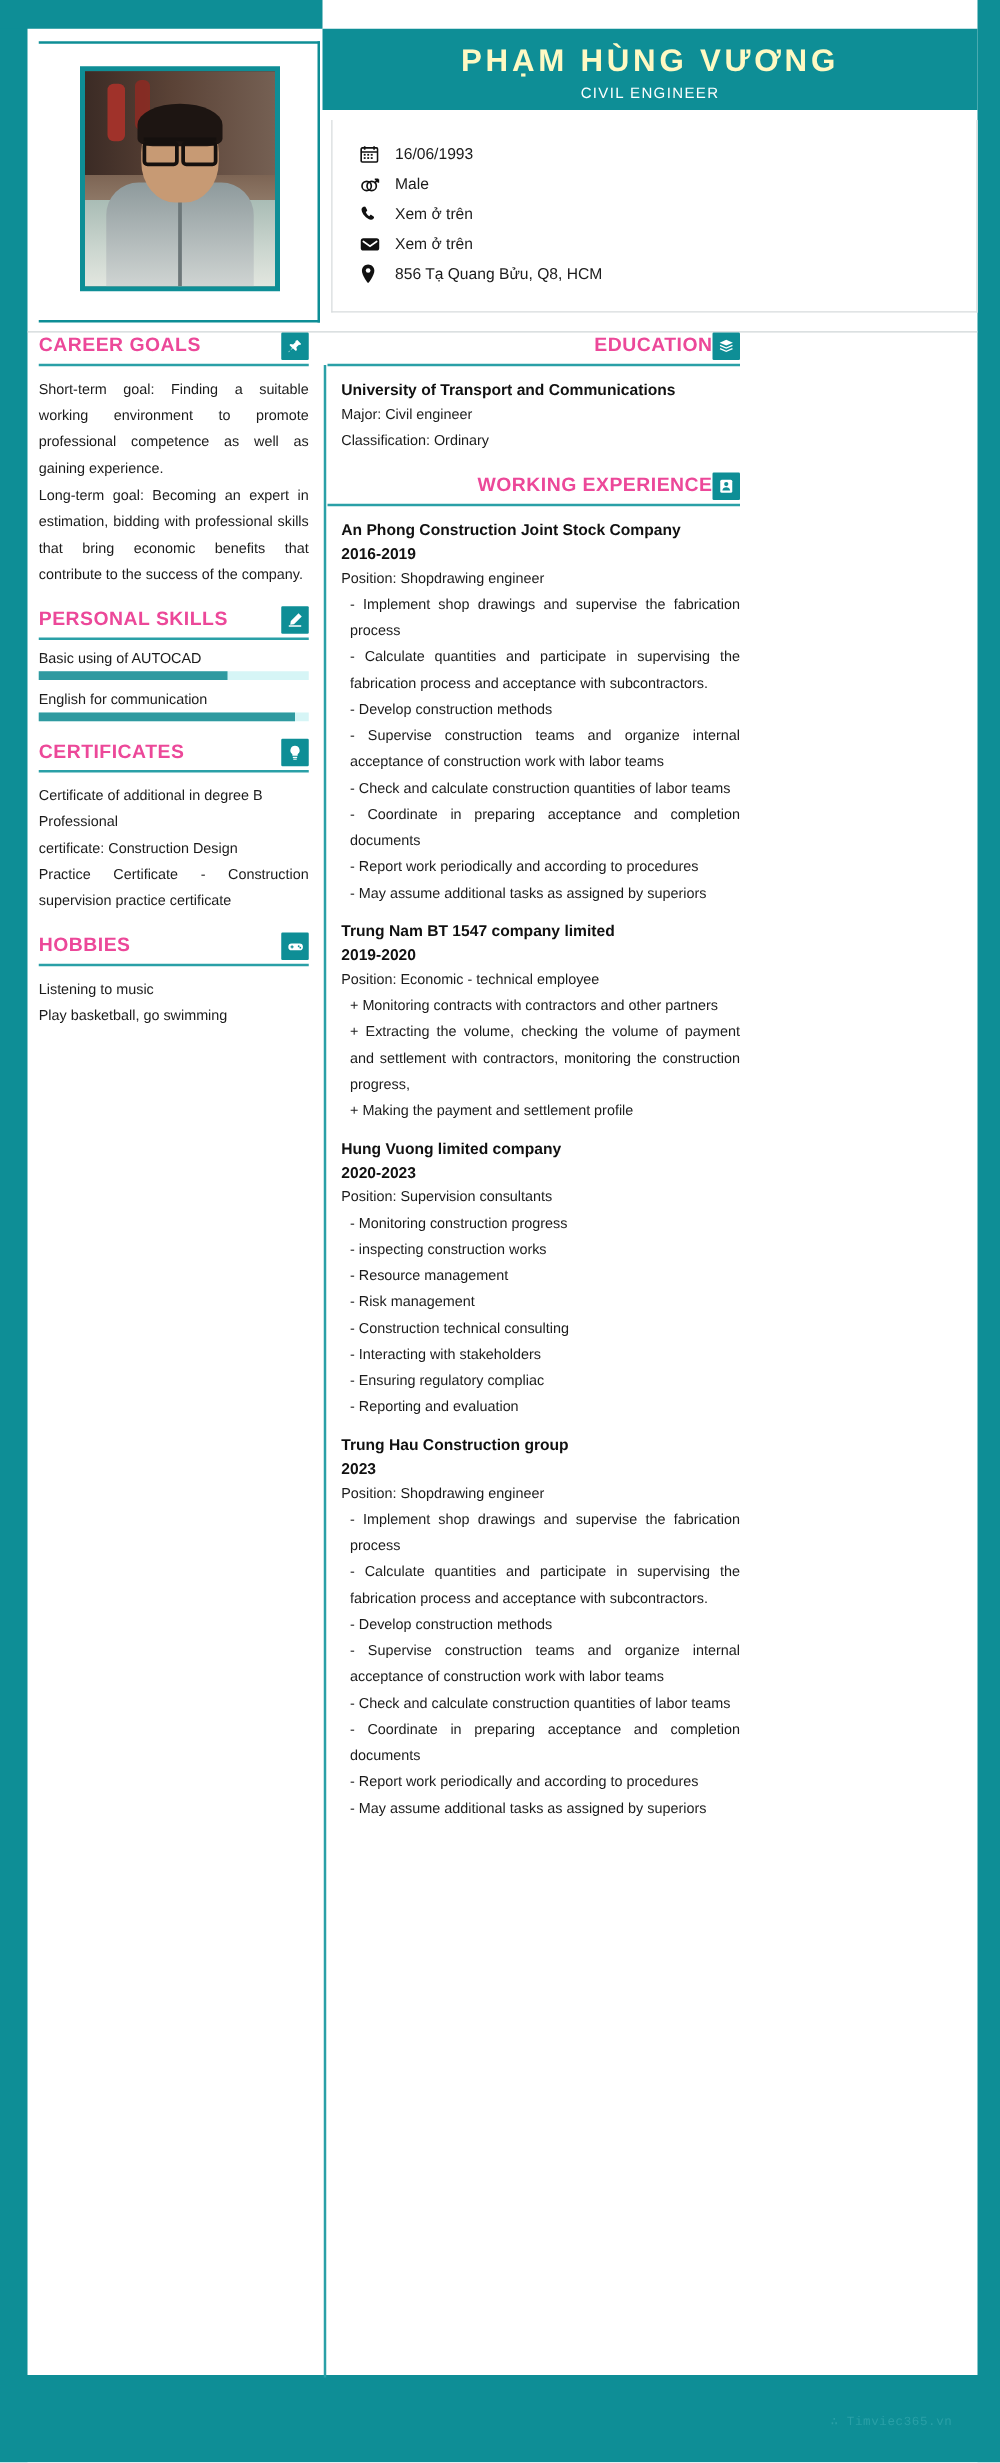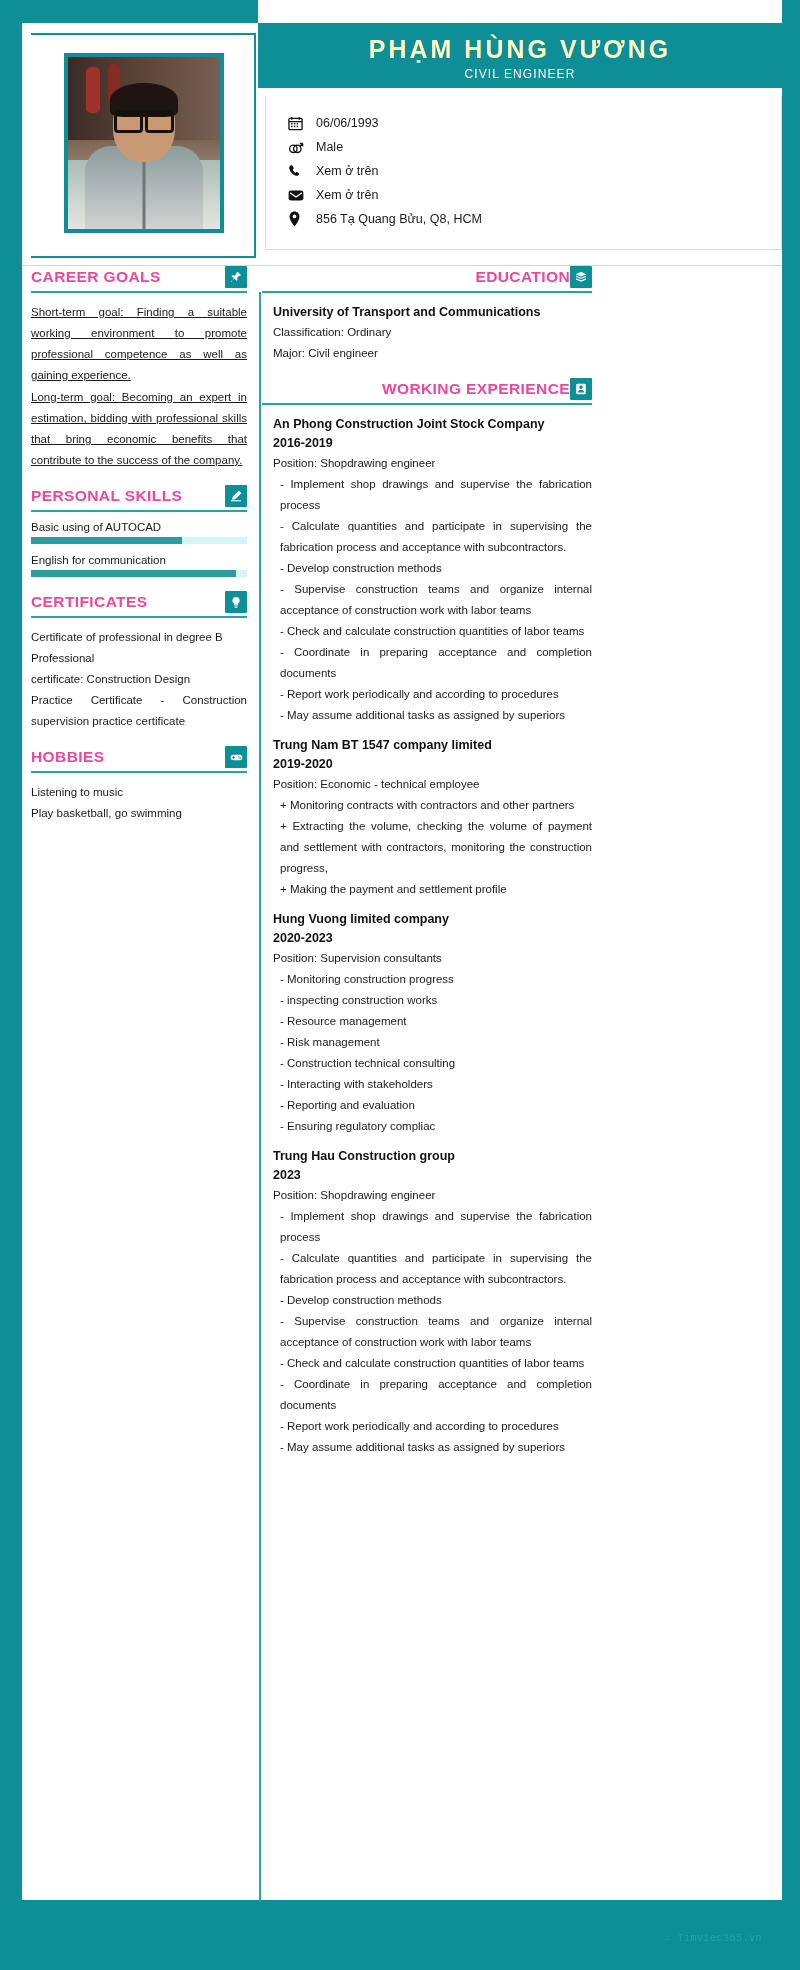--- a/index.html
+++ b/index.html
@@ -254,21 +254,21 @@
     flex: 0 0 22px;
   }
   .sec-badge svg { display: block; }
 
   .body-txt {
     font-size: 11.5px;
     line-height: 21px;
     color: #1b1b1b;
     text-align: justify;
   }
-  .body-txt p { margin-bottom: 1px; text-decoration: underline; }
+  .body-txt p { margin-bottom: 1px; }
   .plain-line {
     font-size: 11.5px;
     line-height: 21px;
     color: #1b1b1b;
   }
 
   
   .skill { margin-bottom: 10px; }
   .skill-name {
     font-size: 11.5px;
@@ -361,21 +361,21 @@
               <g fill="#111">
                 <rect x="3.2" y="7.6" width="1.6" height="1.5"></rect>
                 <rect x="6.2" y="7.6" width="1.6" height="1.5"></rect>
                 <rect x="9.2" y="7.6" width="1.6" height="1.5"></rect>
                 <rect x="3.2" y="10.4" width="1.6" height="1.5"></rect>
                 <rect x="6.2" y="10.4" width="1.6" height="1.5"></rect>
                 <rect x="9.2" y="10.4" width="1.6" height="1.5"></rect>
               </g>
             </svg>
         </span>
-        <span class="contact-txt">06/06/1993</span>
+        <span class="contact-txt">16/06/1993</span>
       </div>
 
       <div class="contact-row">
         <span class="contact-ico">
           <svg width="16" height="16" viewBox="0 0 18 18">
               <circle cx="6" cy="11" r="4.2" fill="none" stroke="#111" stroke-width="1.5"></circle>
               <circle cx="10.5" cy="11" r="4.2" fill="none" stroke="#111" stroke-width="1.5"></circle>
               <path d="M13 8.5L16.5 5M16.5 5h-3.2M16.5 5v3.2" stroke="#111" stroke-width="1.5" fill="none"></path>
             </svg>
         </span>
@@ -464,21 +464,21 @@
       <div class="sec-head">
         <span class="sec-title">CERTIFICATES</span>
         <span class="sec-badge">
           <svg width="12" height="12" viewBox="0 0 14 14">
               <path d="M7 .8a4.3 4.3 0 00-2.5 7.8v1.5h5V8.6A4.3 4.3 0 007 .8z" fill="#fff"></path>
               <rect x="5" y="11" width="4" height="1.1" fill="#fff"></rect>
               <rect x="5.4" y="12.7" width="3.2" height="1" fill="#fff"></rect>
             </svg>
         </span>
       </div>
-      <div class="plain-line">Certificate of professional in degree B</div>
+      <div class="plain-line">Certificate of additional in degree B</div>
       <div class="plain-line">Professional</div>
       <div class="plain-line">certificate:  Construction Design</div>
       <div class="body-txt">Practice  Certificate  -  Construction supervision practice certificate</div>
     </div>
 
     <div class="sec" style="margin-top:14px;">
       <div class="sec-head">
         <span class="sec-title">HOBBIES</span>
         <span class="sec-badge">
           <svg width="13" height="13" viewBox="0 0 16 16">
@@ -507,22 +507,22 @@
         <span class="sec-badge">
           <svg width="12" height="12" viewBox="0 0 14 14">
               <path d="M7 1L.8 3.7 7 6.4l6.2-2.7z" fill="#fff"></path>
               <path d="M1.2 6.2L7 8.7l5.8-2.5" stroke="#fff" stroke-width="1.3" fill="none"></path>
               <path d="M1.2 9.2L7 11.7l5.8-2.5" stroke="#fff" stroke-width="1.3" fill="none"></path>
             </svg>
         </span>
       </div>
       <div class="r-block" style="margin-bottom:14px;">
         <div class="r-org">University of Transport and Communications</div>
+        <div class="r-sub">Major: Civil engineer</div>
         <div class="r-sub">Classification: Ordinary</div>
-        <div class="r-sub">Major: Civil engineer</div>
       </div>
     </div>
 
     <div class="r-sec">
       <div class="r-head">
         <span class="sec-title">WORKING EXPERIENCE</span>
         <span class="sec-badge">
           <svg width="12" height="12" viewBox="0 0 14 14">
               <rect x="1.4" y="1" width="11.2" height="12" rx="1.4" fill="#fff"></rect>
               <circle cx="7" cy="5" r="2" fill="#0e8e96"></circle>
@@ -562,22 +562,22 @@
         <div class="r-org">Hung Vuong limited company</div>
         <div class="r-org">2020-2023</div>
         <div class="r-sub">Position: Supervision consultants</div>
         <div class="r-bullets">
           <div class="r-bullet nojust">- Monitoring construction progress</div>
           <div class="r-bullet nojust">- inspecting construction works</div>
           <div class="r-bullet nojust">- Resource management</div>
           <div class="r-bullet nojust">- Risk management</div>
           <div class="r-bullet nojust">- Construction technical consulting</div>
           <div class="r-bullet nojust">- Interacting with stakeholders</div>
+          <div class="r-bullet nojust">- Ensuring regulatory compliac</div>
           <div class="r-bullet nojust">- Reporting and evaluation</div>
-          <div class="r-bullet nojust">- Ensuring regulatory compliac</div>
         </div>
       </div>
 
       <div class="r-block">
         <div class="r-org">Trung Hau Construction group</div>
         <div class="r-org">2023</div>
         <div class="r-sub">Position: Shopdrawing engineer</div>
         <div class="r-bullets">
           <div class="r-bullet">- Implement shop drawings and supervise the fabrication process</div>
           <div class="r-bullet">- Calculate quantities and participate in supervising the fabrication process and acceptance with subcontractors.</div>

